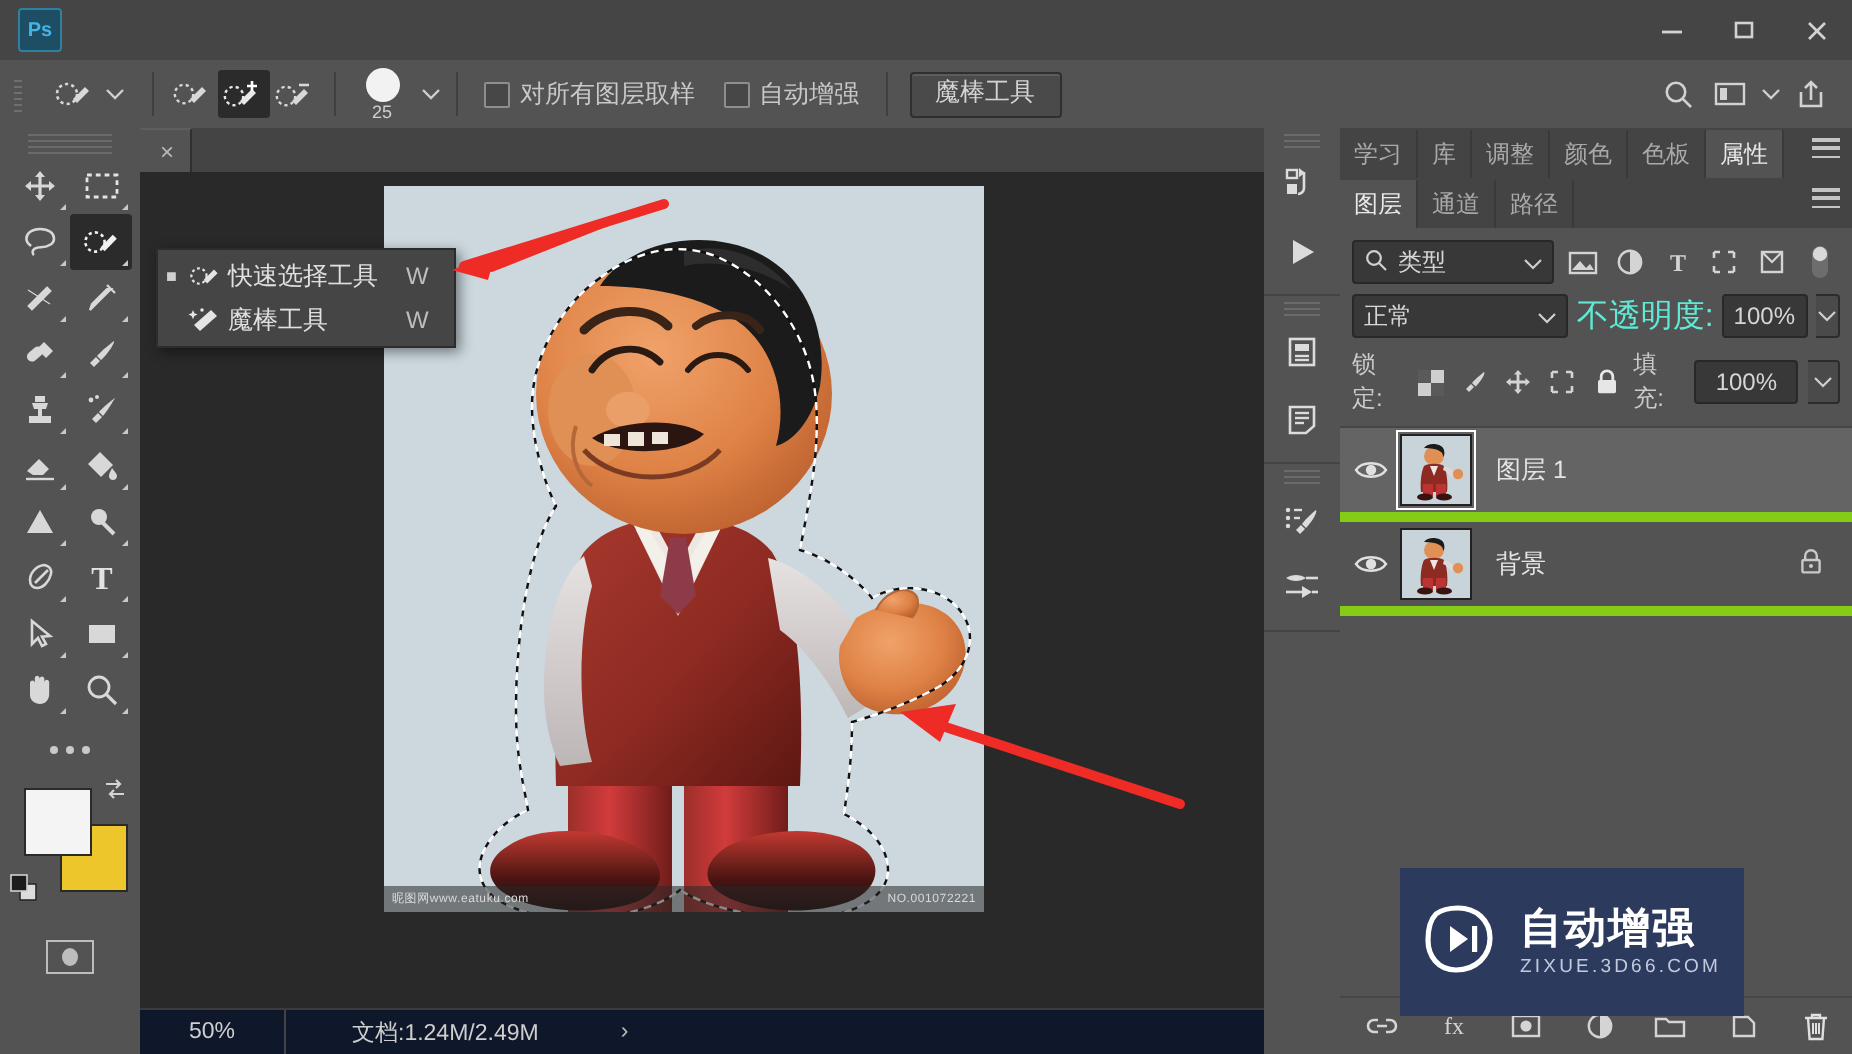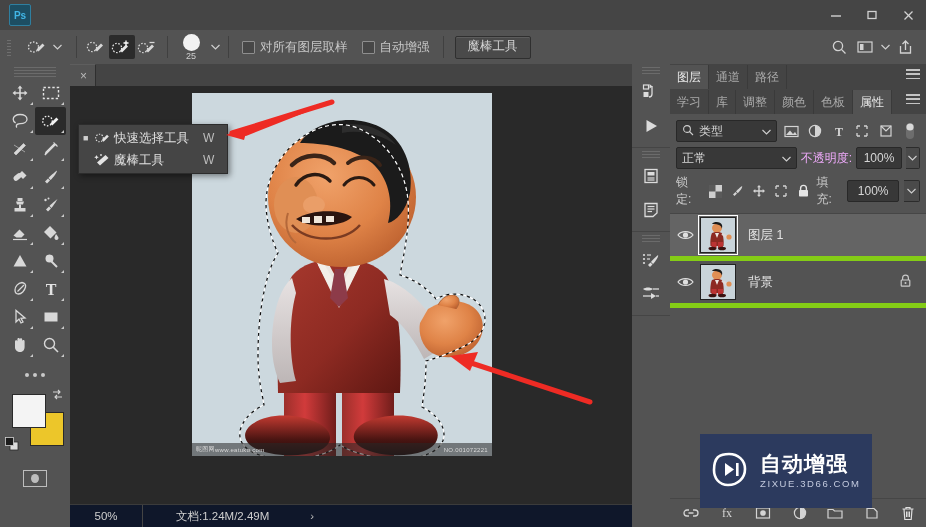--- a/index.html
+++ b/index.html
@@ -116,21 +116,21 @@
 
   .layerctl{padding:6px 6px 0 6px;}
   .row{display:flex;align-items:center;gap:4px;margin-bottom:5px;}
   .field{background:#383838;border:1px solid #282828;border-radius:2px;height:20px;
          display:flex;align-items:center;padding:0 5px;color:#d6d6d6;font-size:12px;}
   .filterfield{width:108px;gap:5px;}
   .filterfield .lbl{flex:1;}
   .fic{width:24px;height:22px;display:flex;align-items:center;justify-content:center;}
   .blendfield{width:134px;}
   .blendfield .lbl{flex:1;}
-  .opacity-lbl{font-size:12px;color:#f0abfc;white-space:nowrap;}
+  .opacity-lbl{font-size:16px;color:#5eead4;white-space:nowrap;}
   .numfield{width:42px;justify-content:center;}
   .mini-caret{width:16px;height:20px;display:flex;align-items:center;justify-content:center;
               background:#4a4a4a;border:1px solid #2c2c2c;border-left:none;border-radius:0 2px 2px 0;}
   .lockrow{display:flex;align-items:center;gap:5px;font-size:12px;color:#cacaca;}
   .lockicon{width:18px;height:18px;display:flex;align-items:center;justify-content:center;}
 
   .layerlist{margin-top:3px;border-top:1px solid #464646;}
   .layerrow{height:42px;display:flex;align-items:center;border-bottom:5px solid #84cc16;position:relative;}
   .layerrow.selected{background:#646464;}
   .eye{width:30px;display:flex;align-items:center;justify-content:center;}
@@ -633,39 +633,39 @@
           <path d="M10 8 L15 11 L10 14 Z" fill="#dcdcdc"></path>
           <line x1="15" y1="11" x2="18" y2="11" stroke="#dcdcdc" stroke-width="1.3"></line>
         </svg>
       </div>
     </div>
   </div>
 
   <div class="rightdock">
 
     <div class="paneltabs">
-      <div class="ptab active">图层</div>
-      <div class="ptab">通道</div>
-      <div class="ptab">路径</div>
+      <div class="ptab">学习</div>
+      <div class="ptab">库</div>
+      <div class="ptab">调整</div>
+      <div class="ptab">颜色</div>
+      <div class="ptab">色板</div>
+      <div class="ptab active">属性</div>
       <div class="pmenu">
         <span class="burger">
             <i></i>
             <i></i>
             <i></i>
           </span>
       </div>
     </div>
 
     <div class="paneltabs">
-      <div class="ptab">学习</div>
-      <div class="ptab">库</div>
-      <div class="ptab">调整</div>
-      <div class="ptab">颜色</div>
-      <div class="ptab">色板</div>
-      <div class="ptab active">属性</div>
+      <div class="ptab active">图层</div>
+      <div class="ptab">通道</div>
+      <div class="ptab">路径</div>
       <div class="pmenu">
         <span class="burger">
             <i></i>
             <i></i>
             <i></i>
           </span>
       </div>
     </div>
 
     <div class="layerctl">

